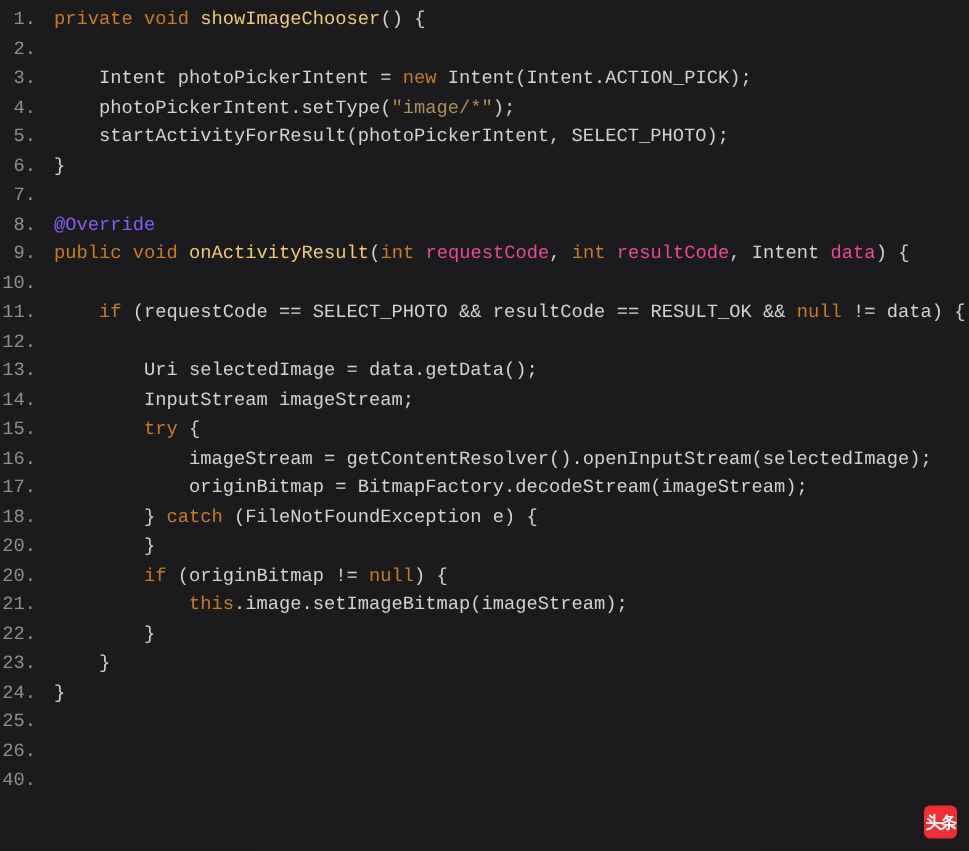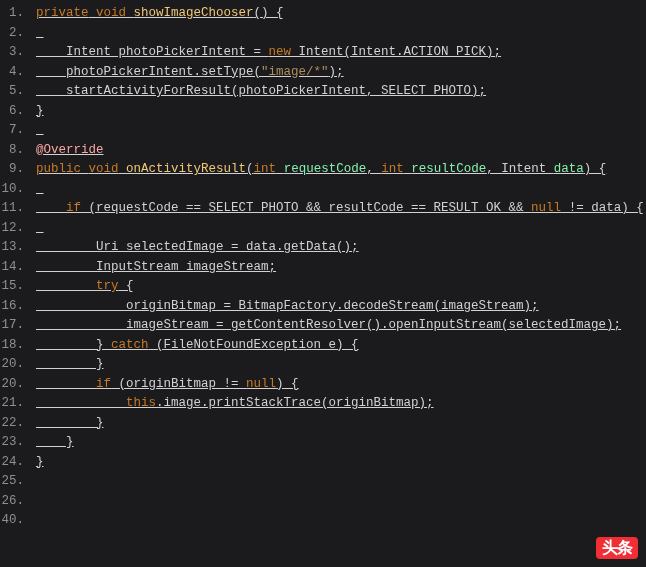--- a/index.html
+++ b/index.html
@@ -24,45 +24,44 @@
     user-select: none;
   }
   .gutter div, .code div.line {
     height: 19.5px;
     line-height: 19.5px;
     white-space: pre;
   }
   .code {
     color: #d2d2d2;
     padding-left: 8px;
-    text-decoration: underline;
   }
   .kw { color: #c77b28; }        
   .fn { color: #f0c878; }        
   .str { color: #ac8f5e; }       
-  .ann { color: #fca5a5; }      
-  .param { color: #86efac; }
+  .ann { color: #8b5cf6; }      
+  .param { color: #ec4899; }
   .watermark {
     position: absolute;
     right: 8px;
     bottom: 8px;
     display: flex;
     align-items: center;
     gap: 6px;
     color: #c6c6c6;
     font-family: "Microsoft YaHei", sans-serif;
     font-size: 14px;
   }
   .wm-logo {
-    width: 42px;
+    width: 22px;
     height: 22px;
     border-radius: 4px;
     background: #ef2e35;
     color: #fff;
-    font-size: 16px;
+    font-size: 11px;
     font-weight: bold;
     display: flex;
     align-items: center;
     justify-content: center;
     letter-spacing: -1px;
     font-family: Liberation Serif, serif;
   }
   .wm-at { color: #8a8a8a; font-size: 13px;}
 </style>
 </head>
@@ -107,26 +106,26 @@
       <div class="line"><span>}</span></div>
       <div class="line">&nbsp;</div>
       <div class="line"><span class="ann">@Override</span></div>
       <div class="line"><span class="kw">public</span><span> </span><span class="kw">void</span><span> </span><span class="fn">onActivityResult</span><span>(</span><span class="kw">int</span><span> </span><span class="param">requestCode</span><span>, </span><span class="kw">int</span><span> </span><span class="param">resultCode</span><span>, Intent </span><span class="param">data</span><span>) {</span></div>
       <div class="line">&nbsp;</div>
       <div class="line"><span>    </span><span class="kw">if</span><span> (requestCode == SELECT_PHOTO &amp;&amp; resultCode == RESULT_OK &amp;&amp; </span><span class="kw">null</span><span> != data) {</span></div>
       <div class="line">&nbsp;</div>
       <div class="line"><span>        Uri selectedImage = data.getData();</span></div>
       <div class="line"><span>        InputStream imageStream;</span></div>
       <div class="line"><span>        </span><span class="kw">try</span><span> {</span></div>
+      <div class="line"><span>            imageStream = getContentResolver().openInputStream(selectedImage);</span></div>
       <div class="line"><span>            originBitmap = BitmapFactory.decodeStream(imageStream);</span></div>
-      <div class="line"><span>            imageStream = getContentResolver().openInputStream(selectedImage);</span></div>
       <div class="line"><span>        } </span><span class="kw">catch</span><span> (FileNotFoundException e) {</span></div>
       <div class="line"><span>        }</span></div>
       <div class="line"><span>        </span><span class="kw">if</span><span> (originBitmap != </span><span class="kw">null</span><span>) {</span></div>
-      <div class="line"><span>            </span><span class="kw">this</span><span>.image.printStackTrace(originBitmap);</span></div>
+      <div class="line"><span>            </span><span class="kw">this</span><span>.image.setImageBitmap(imageStream);</span></div>
       <div class="line"><span>        }</span></div>
       <div class="line"><span>    }</span></div>
       <div class="line"><span>}</span></div>
     </div>
 </div>
 
 <div class="watermark">
   <div class="wm-logo">头条</div>
 </div>
 

